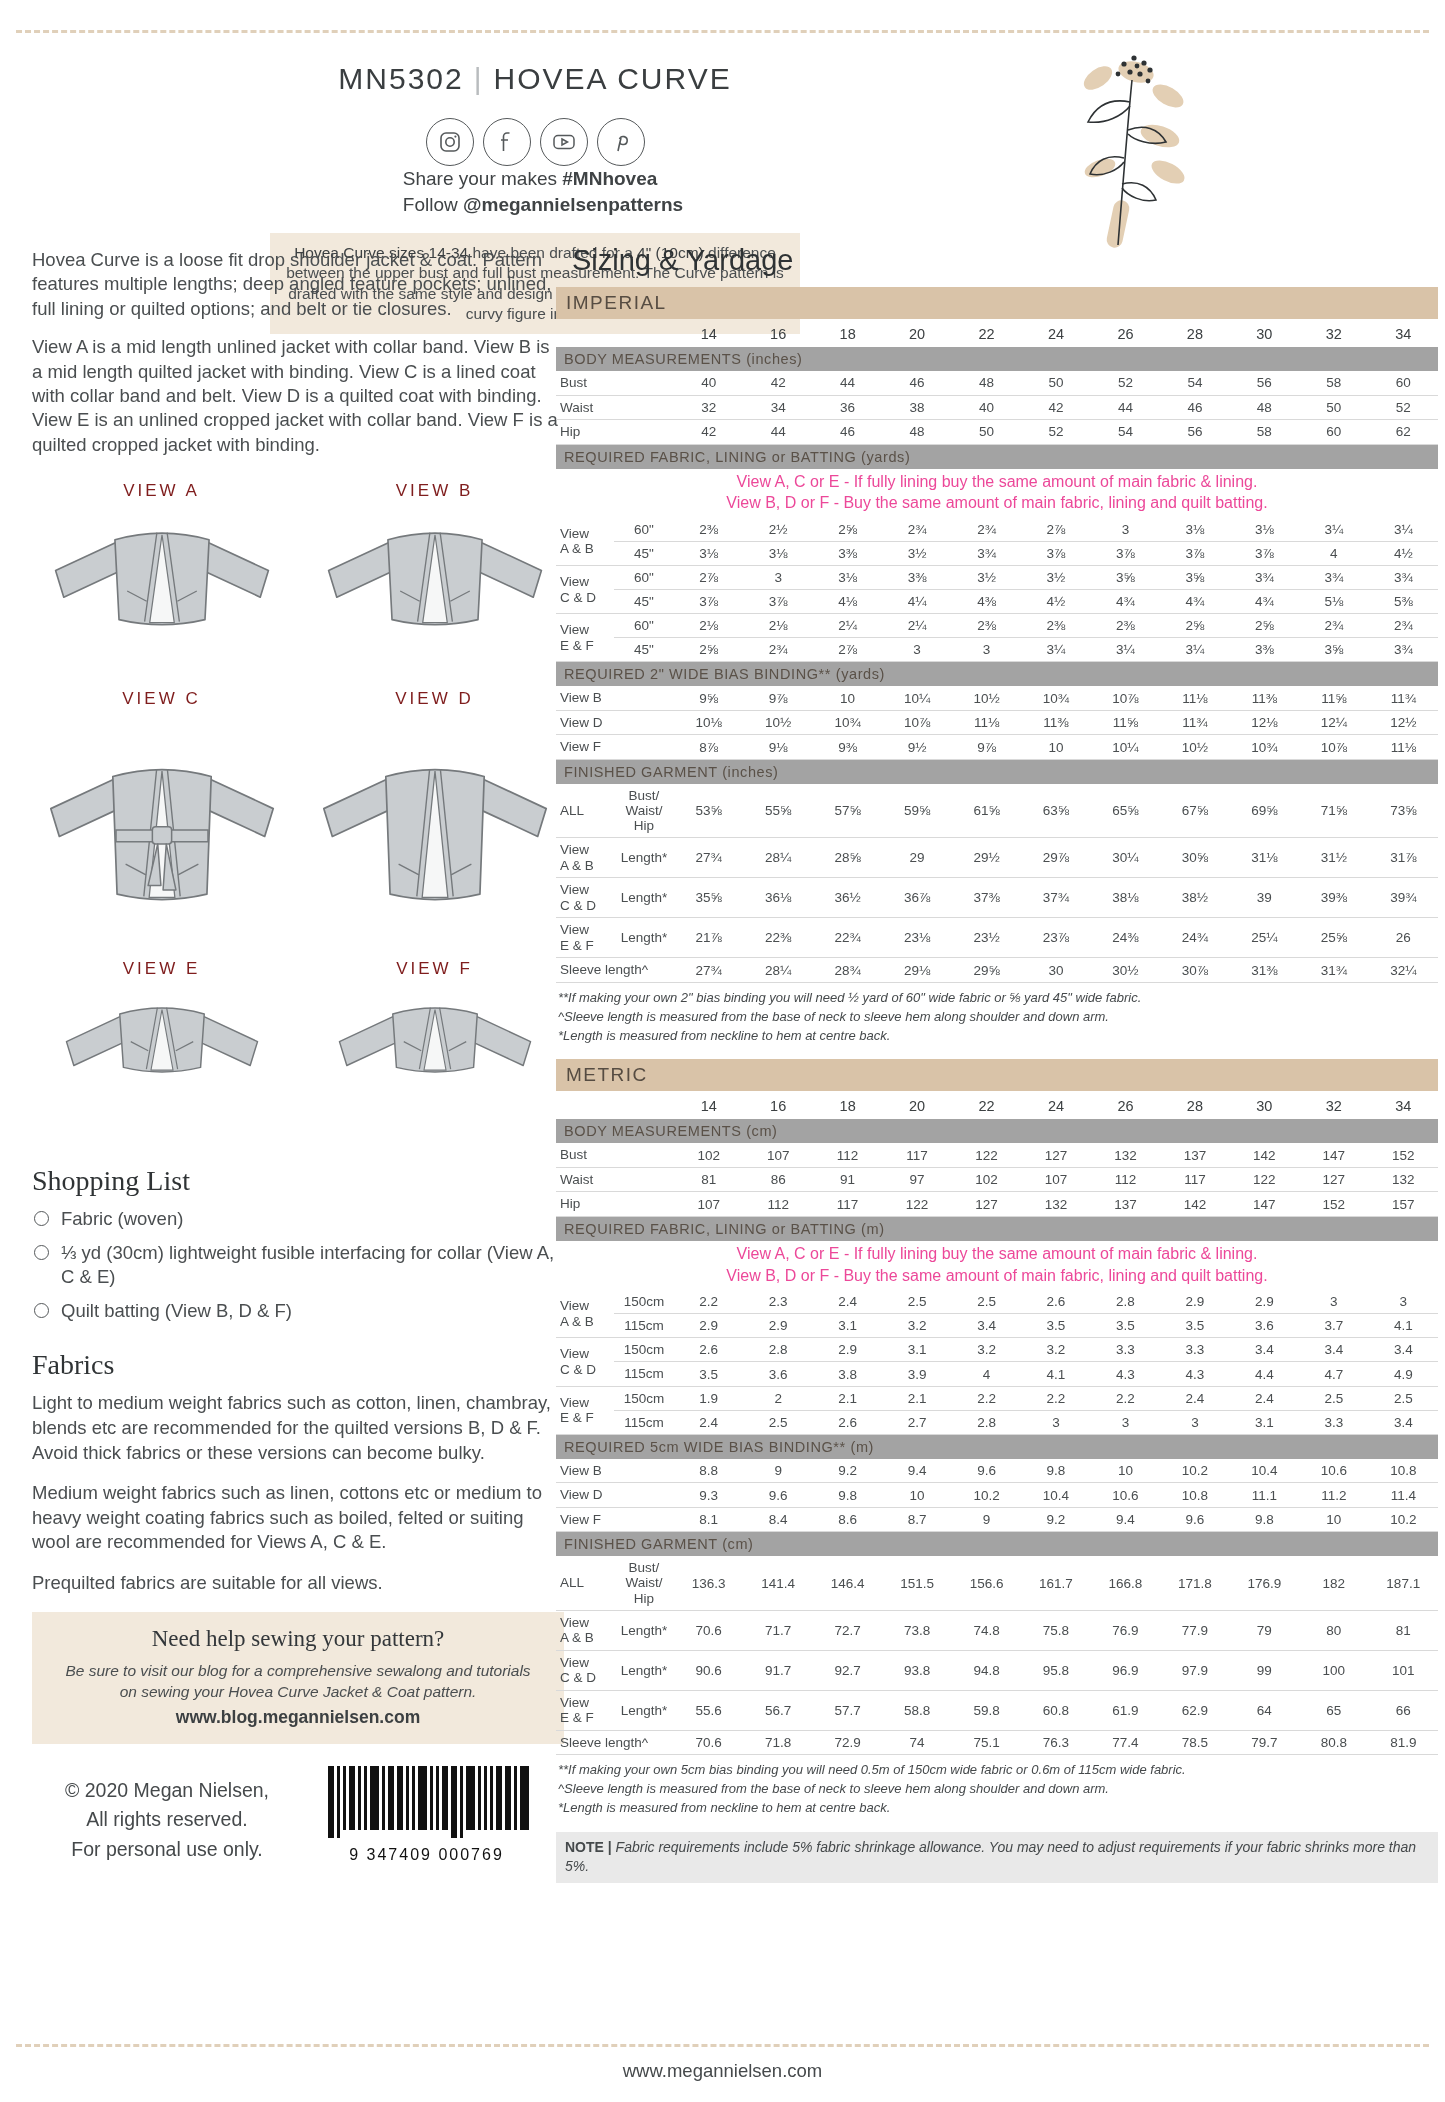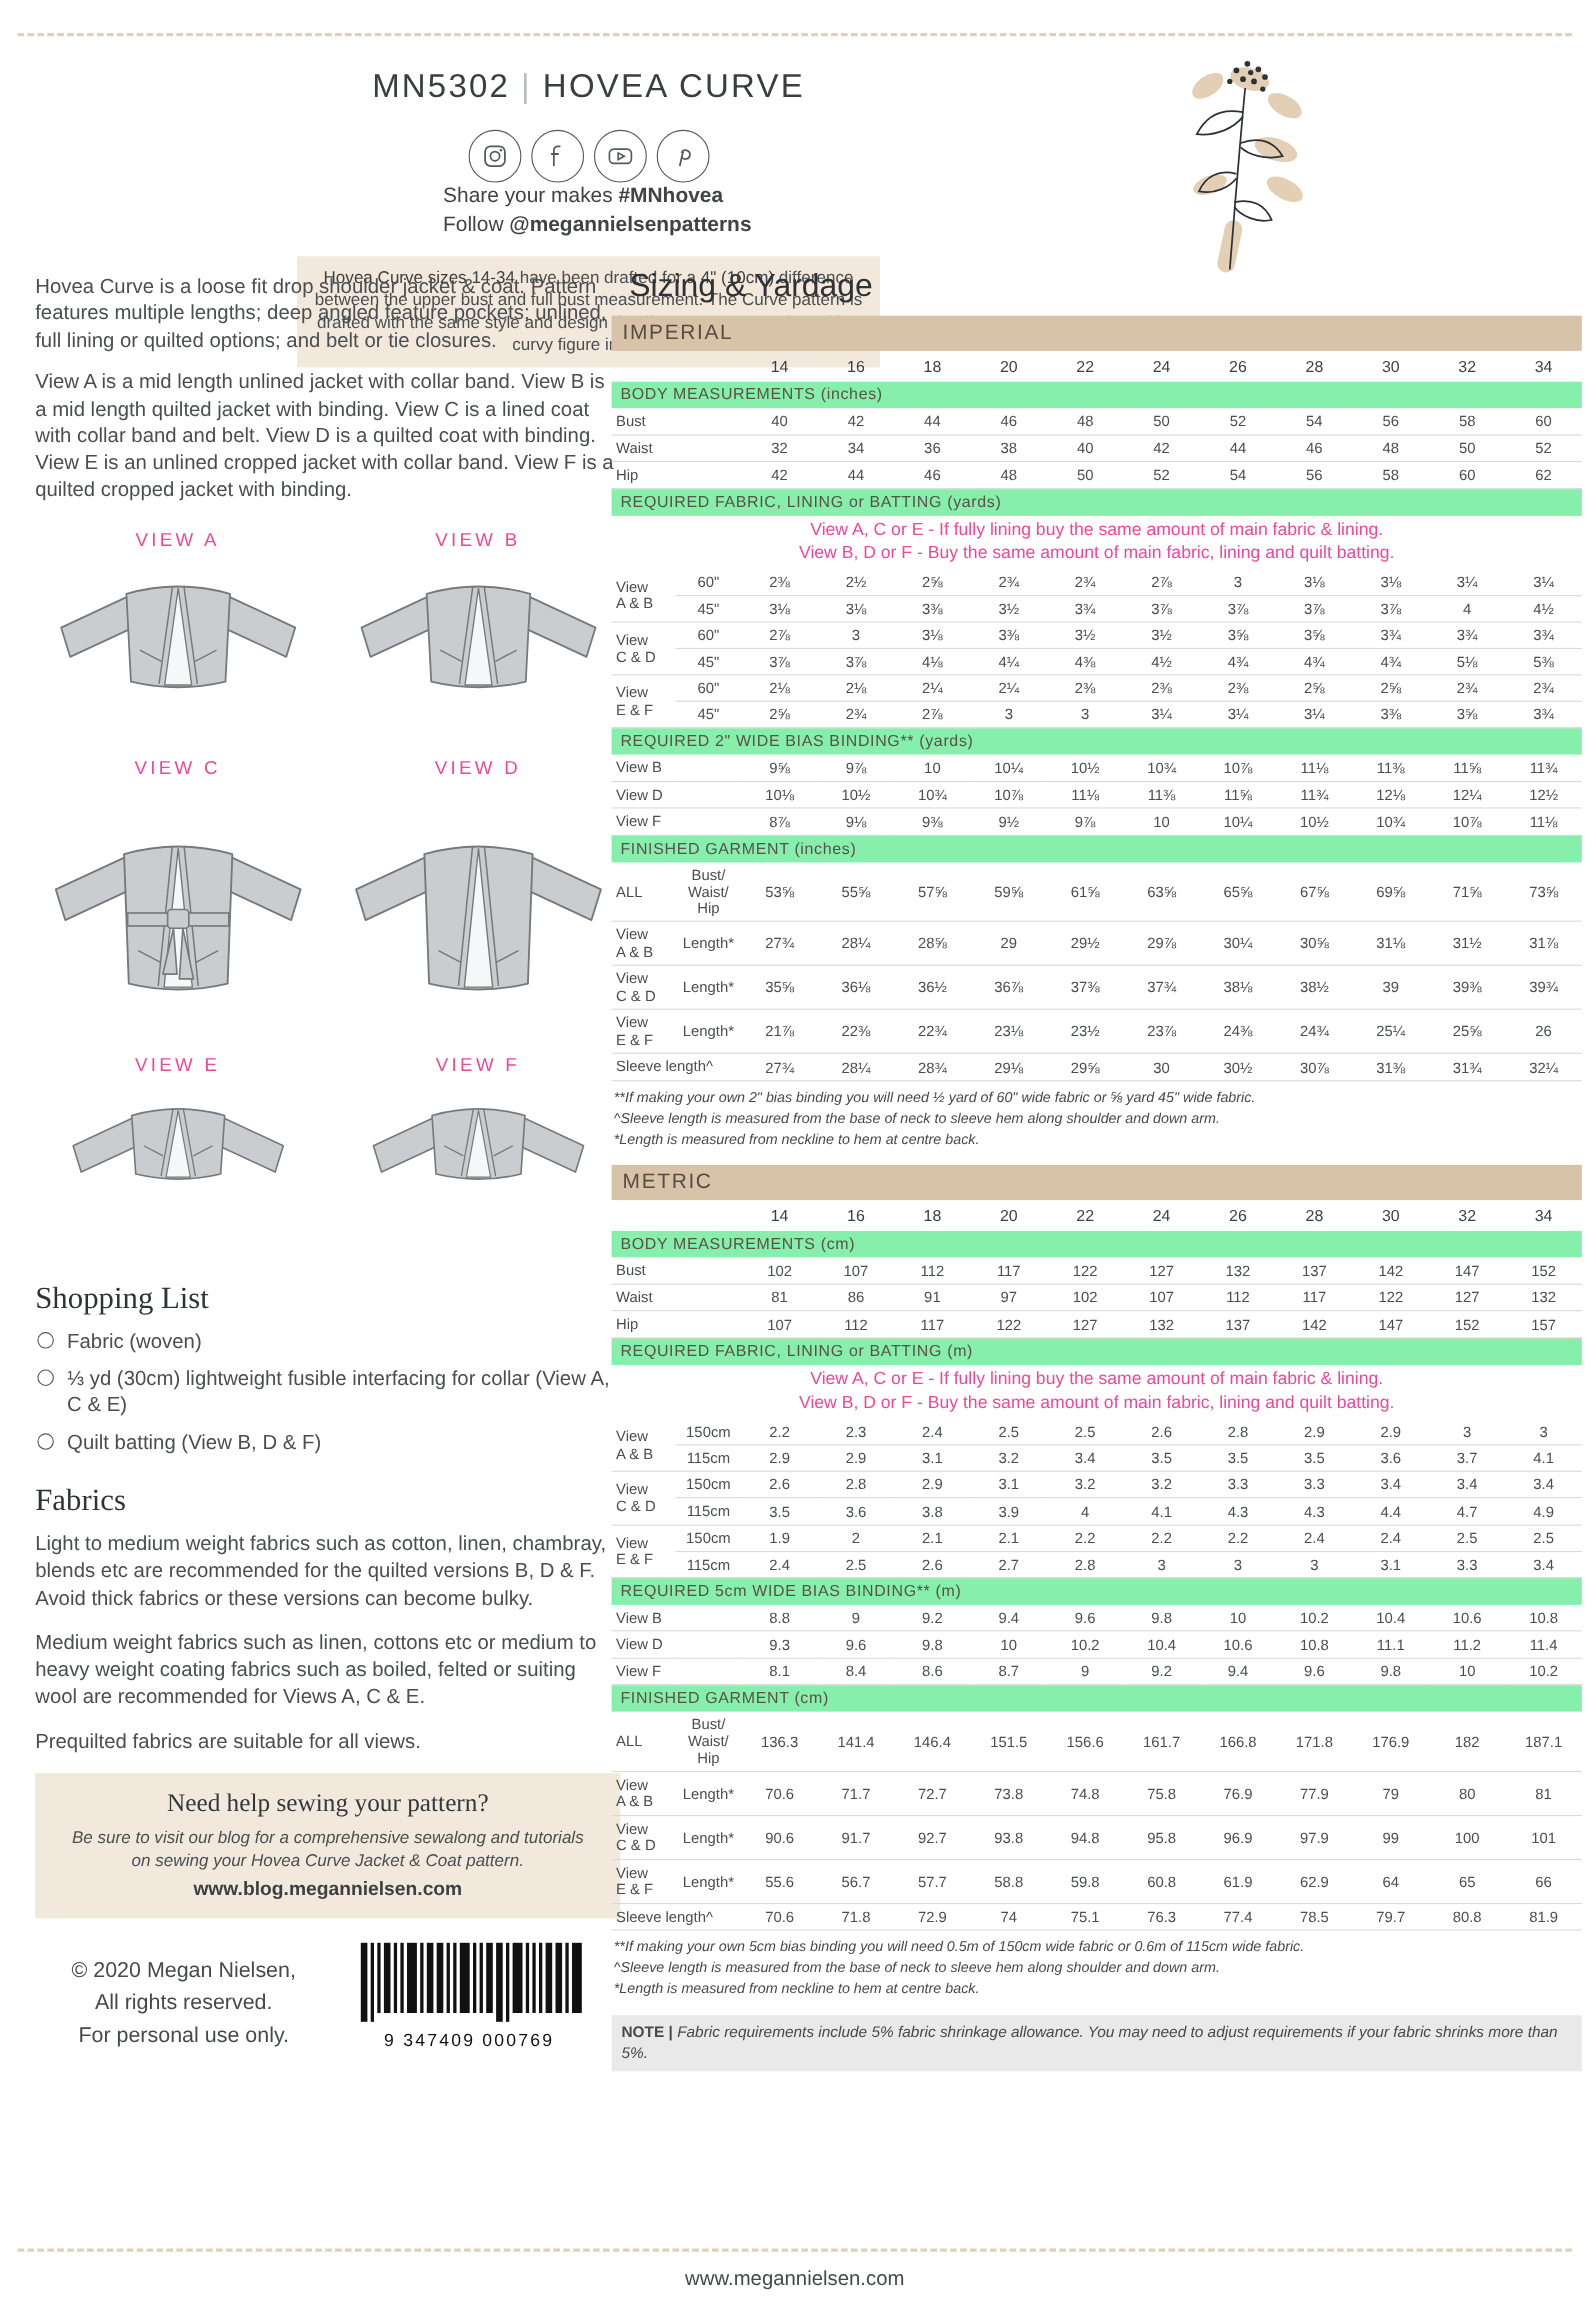--- a/index.html
+++ b/index.html
@@ -22,21 +22,21 @@
   .infobox{margin-top:16px;background:#f2e9dc;padding:10px 14px;font-size:15.5px;
      line-height:1.3;color:#4a4e50;text-align:center;}
   .infobox b{font-weight:400;color:#3c4042;}
   .botanical{position:absolute;top:50px;left:1040px;width:190px;height:205px;}
 
   
   .left-col{position:absolute;top:248px;left:32px;width:532px;}
   .intro p{font-size:18.5px;line-height:1.32;margin:0 0 14px 0;color:#4a4e50;}
   .views-grid{display:grid;grid-template-columns:1fr 1fr;column-gap:14px;margin-top:6px;}
   .view-cell{text-align:center;}
-  .view-label{font-size:17px;letter-spacing:3px;color:#ec4899;margin:10px 0 2px 0;}
+  .view-label{font-size:17px;letter-spacing:3px;color:#7f1d1d;margin:10px 0 2px 0;}
   .view-cell svg{display:block;margin:0 auto;}
 
   .section-heading{font-family:"Liberation Serif",serif;font-size:28px;color:#2f3335;
      font-weight:400;margin:26px 0 10px 0;}
   .shop-list{list-style:none;margin:4px 0 0 0;padding:0;}
   .shop-list li{display:flex;align-items:flex-start;font-size:18.5px;line-height:1.3;
      margin-bottom:10px;color:#4a4e50;}
   .shop-list .bullet{flex:0 0 13px;width:13px;height:13px;border:1.7px solid #55595b;
      border-radius:50%;margin:4px 12px 0 2px;}
   .fabrics p{font-size:18.5px;line-height:1.33;margin:0 0 16px 0;color:#4a4e50;}
@@ -55,21 +55,21 @@
   
   .right-col{position:absolute;top:244px;left:556px;width:882px;}
   .sizing-heading{font-family:Liberation Sans, sans-serif;font-size:29px;color:#2e3234;margin:0 0 10px 16px;font-weight:400;}
   .unit-band{background:#d9c3a8;color:#564c42;font-size:19px;letter-spacing:1.5px;
      padding:5px 10px;margin-bottom:2px;}
   table.sizing{border-collapse:collapse;width:100%;table-layout:fixed;}
   table.sizing td{font-size:13.5px;color:#4a4e50;text-align:center;padding:4px 1px;vertical-align:middle;}
   table.sizing col.c-lbl{width:58px;}
   table.sizing col.c-sub{width:60px;}
   tr.sizes-row td{font-size:14.5px;color:#3c4042;padding:5px 1px;}
-  tr.band-row td{background:#86efac;color:#5a5148;text-align:left;font-size:14.5px;
+  tr.band-row td{background:#a3a3a3;color:#5a5148;text-align:left;font-size:14.5px;
      letter-spacing:.6px;padding:4px 8px;}
   tr.notes-row td{font-size:16px;color:#ec4899;padding:2px 0 4px 0;line-height:1.35;}
   tr.data-row td{border-bottom:1px solid #d9d9d9;}
   tr.data-row td.lbl{text-align:left;padding-left:4px;white-space:pre-line;line-height:1.15;}
   tr.data-row td.sub{white-space:pre-line;line-height:1.12;}
   .footnotes{font-style:italic;font-size:13px;line-height:1.45;color:#45494b;margin:6px 0 14px 2px;}
   .note-band{background:#e9e9e9;font-size:14px;line-height:1.4;padding:6px 9px;color:#45494b;}
   .note-band .nb-label{font-weight:700;font-style:normal;}
   .note-band .nb-text{font-style:italic;}
 

